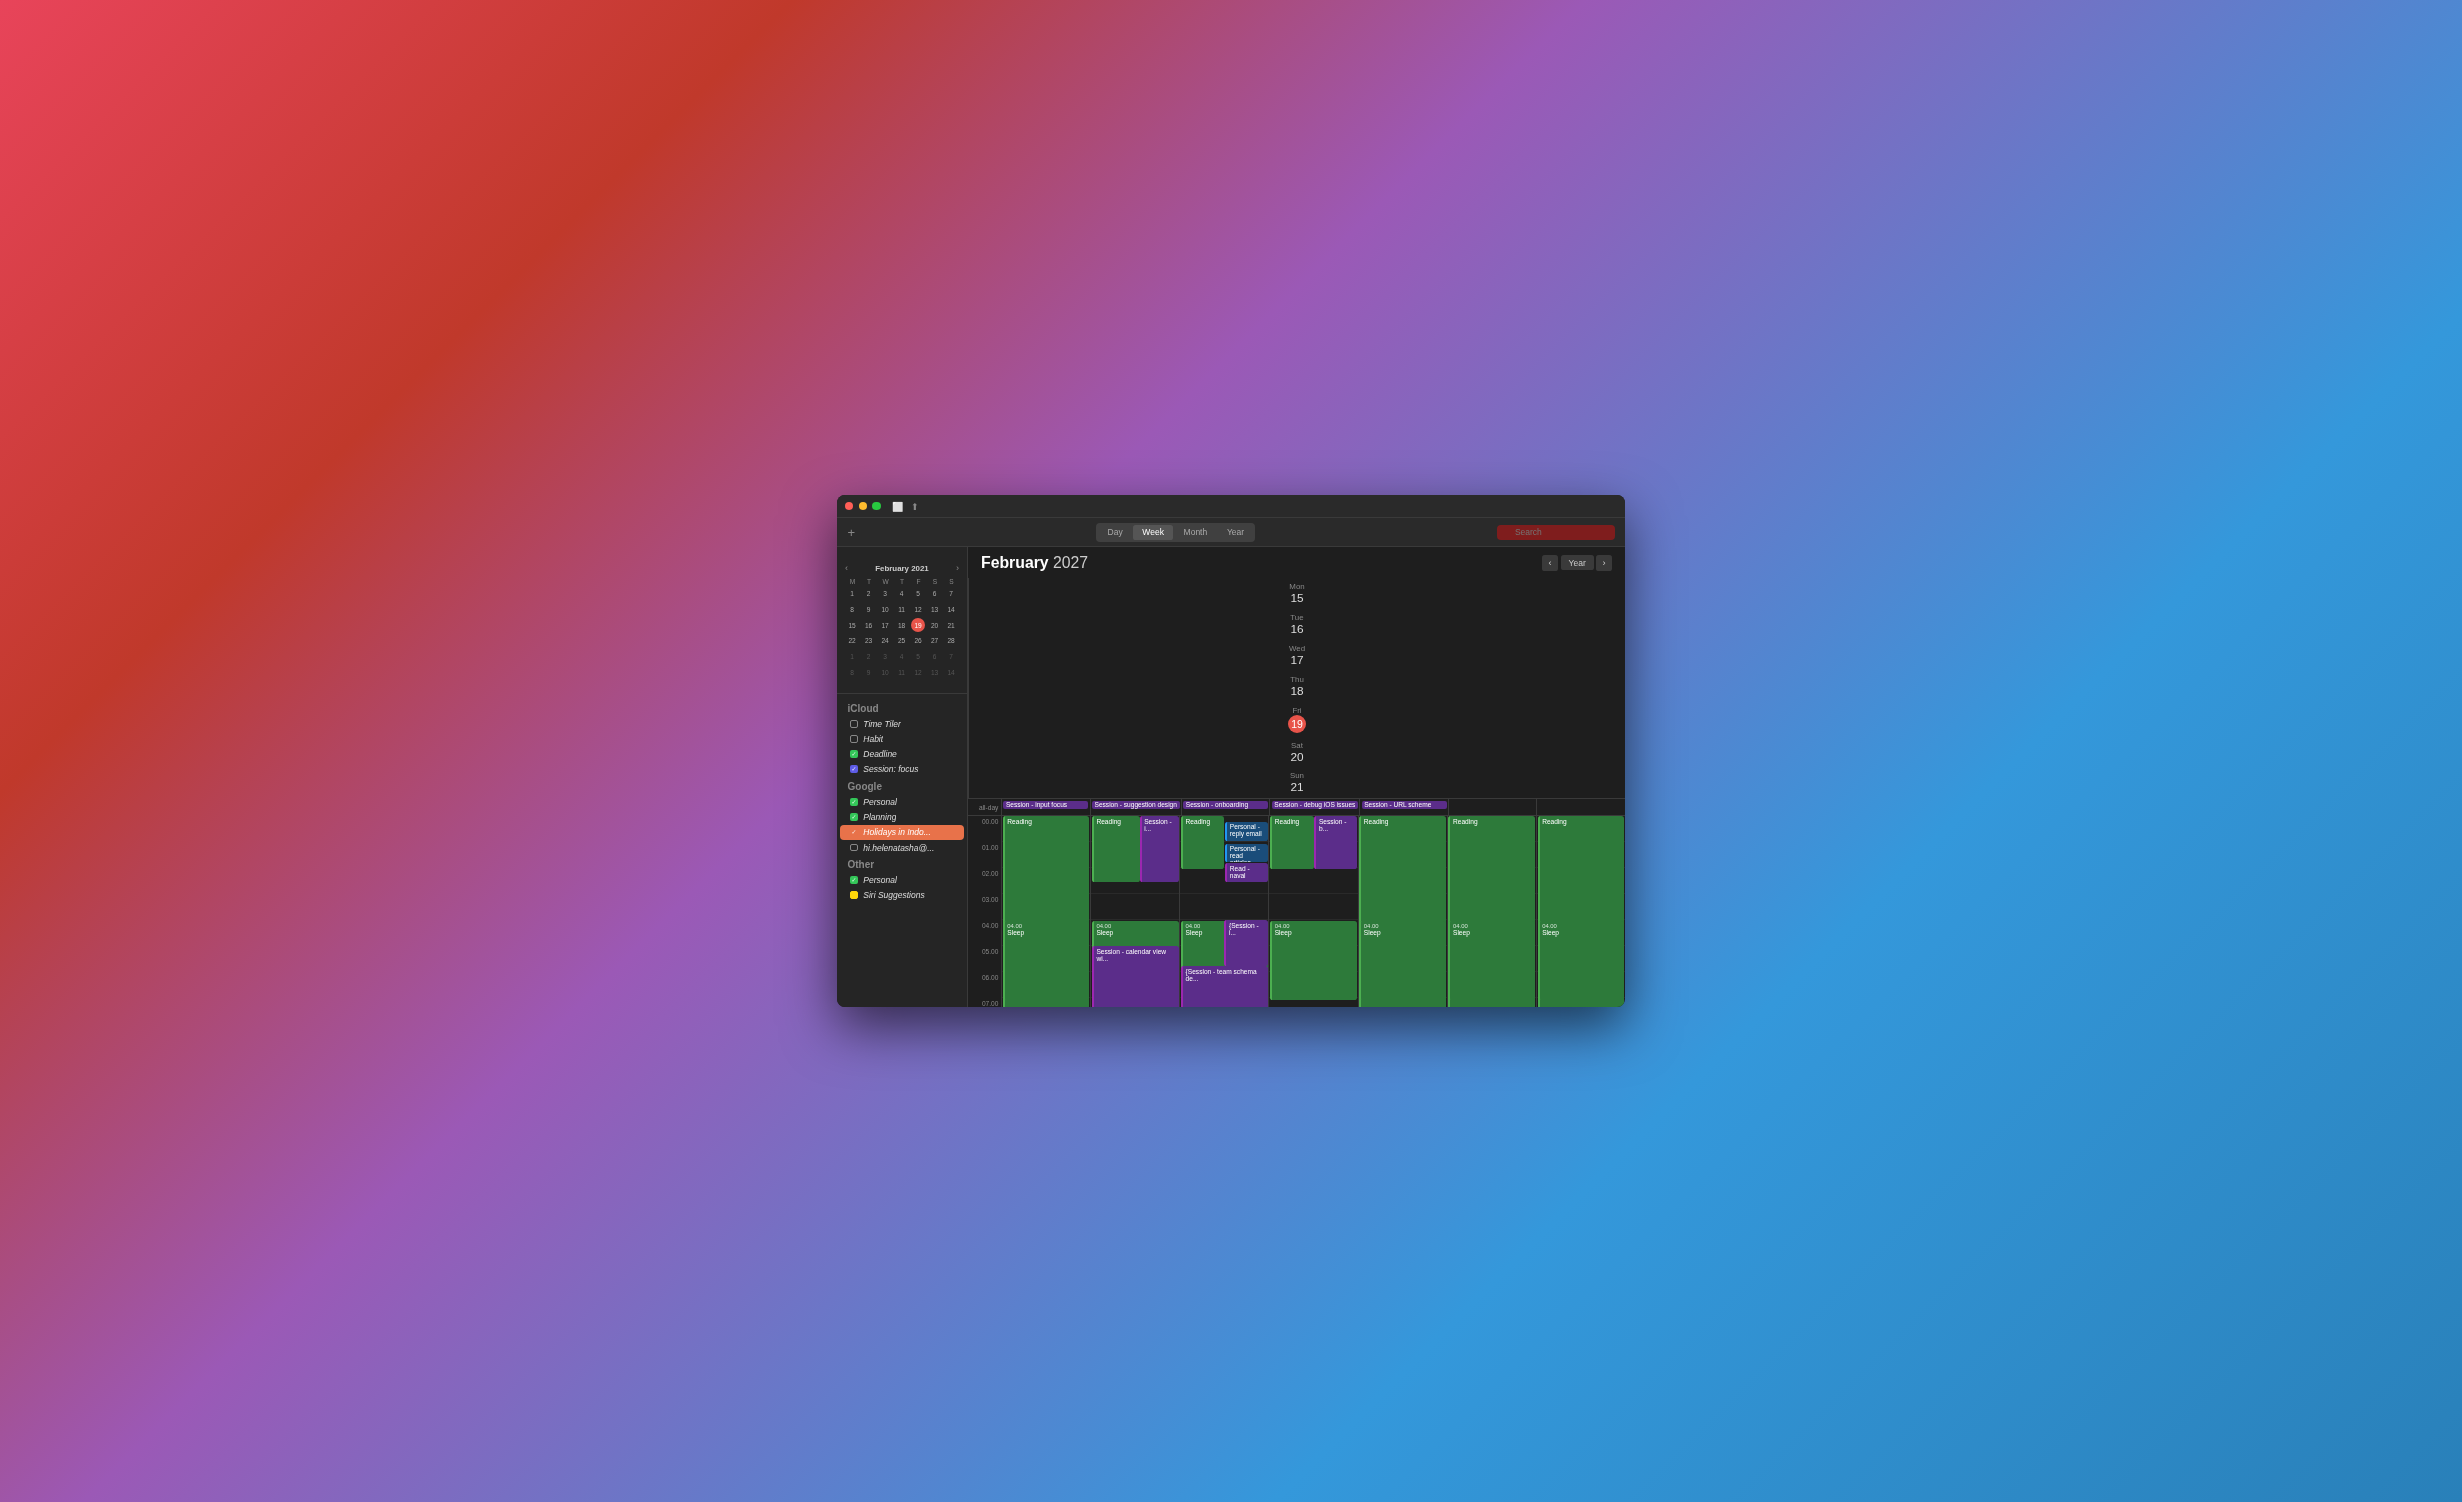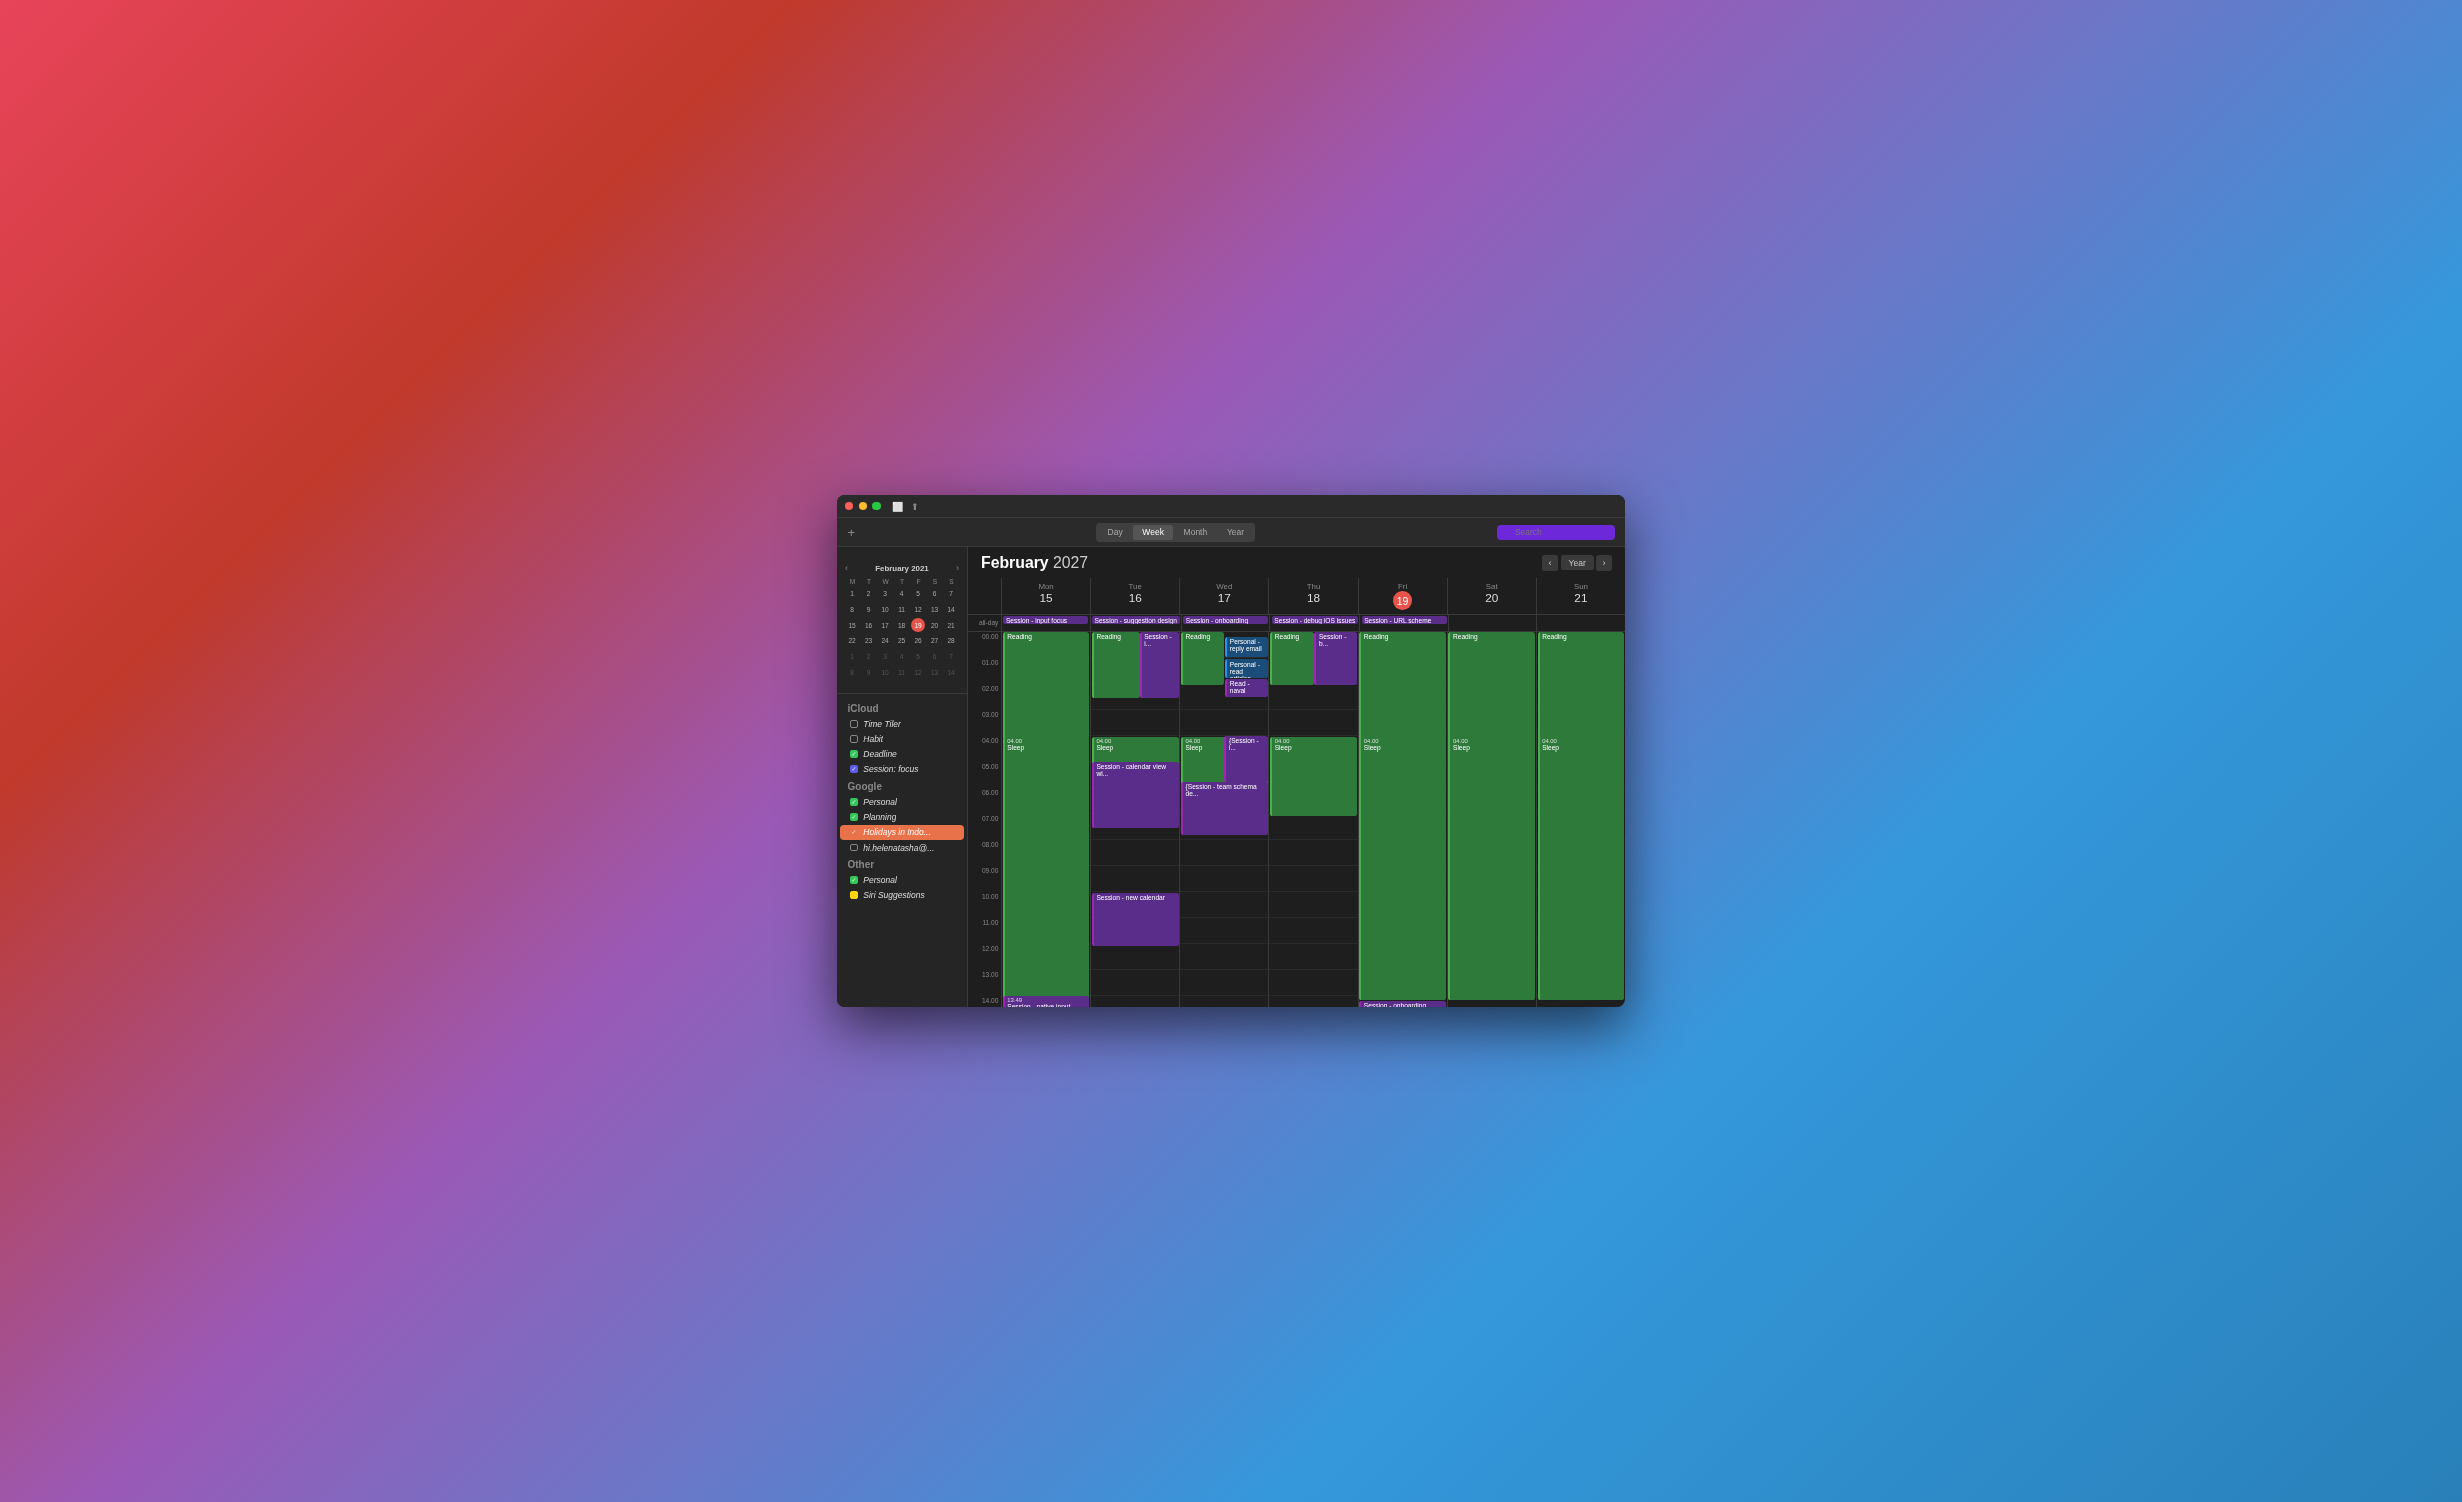--- a/index.html
+++ b/index.html
@@ -48,21 +48,21 @@
     .view-tab {
       padding: 2.6px 9.2px;
       color: #aaa;
       font-size: 8.5px;
       border-radius: 2.6px;
       cursor: pointer;
     }
     .view-tab.active { background: #555; color: #fff; }
     .toolbar-right { display: flex; align-items: center; gap: 5.3px; }
     .search-box {
-      background: #6d28d9;
+      background: #7f1d1d;
       border: none;
       border-radius: 3.9px;
       padding: 2.6px 6.6px 2.6px 18.4px;
       color: #aaa;
       font-size: 8.5px;
       width: 118px;
       position: relative;
     }
     .search-wrapper { position: relative; }
     .search-wrapper::before { content: '🔍'; position: absolute; left: 5.3px; top: 50%; transform: translateY(-50%); font-size: 7.2px; color: #888; }
@@ -123,21 +123,21 @@
     .today-btn {
       background: #3a3a3a;
       border: none;
       color: #ccc;
       padding: 2.6px 7.9px;
       border-radius: 2.6px;
       cursor: pointer;
       font-size: 8.5px;
     }
     .week-grid { flex: 1; display: flex; flex-direction: column; overflow: hidden; }
-    .day-headers { display: flex; border-bottom: 0.7px solid #3a3a3a; }
+    .day-headers { display: flex; border-bottom: 0.7px solid #3a3a3a; flex-direction: column; }
     .time-gutter { width: 33px; flex-shrink: 0; }
     .day-header-col { flex: 1; text-align: center; padding: 3.9px 0; border-left: 0.7px solid #3a3a3a; }
     .day-header-name { font-size: 7.9px; color: #888; }
     .day-header-num { font-size: 11.8px; color: #ddd; font-weight: 300; }
     .day-header-num.today {
       background: #e8544a;
       color: #fff;
       border-radius: 50%;
       width: 18.4px;
       height: 18.4px;

